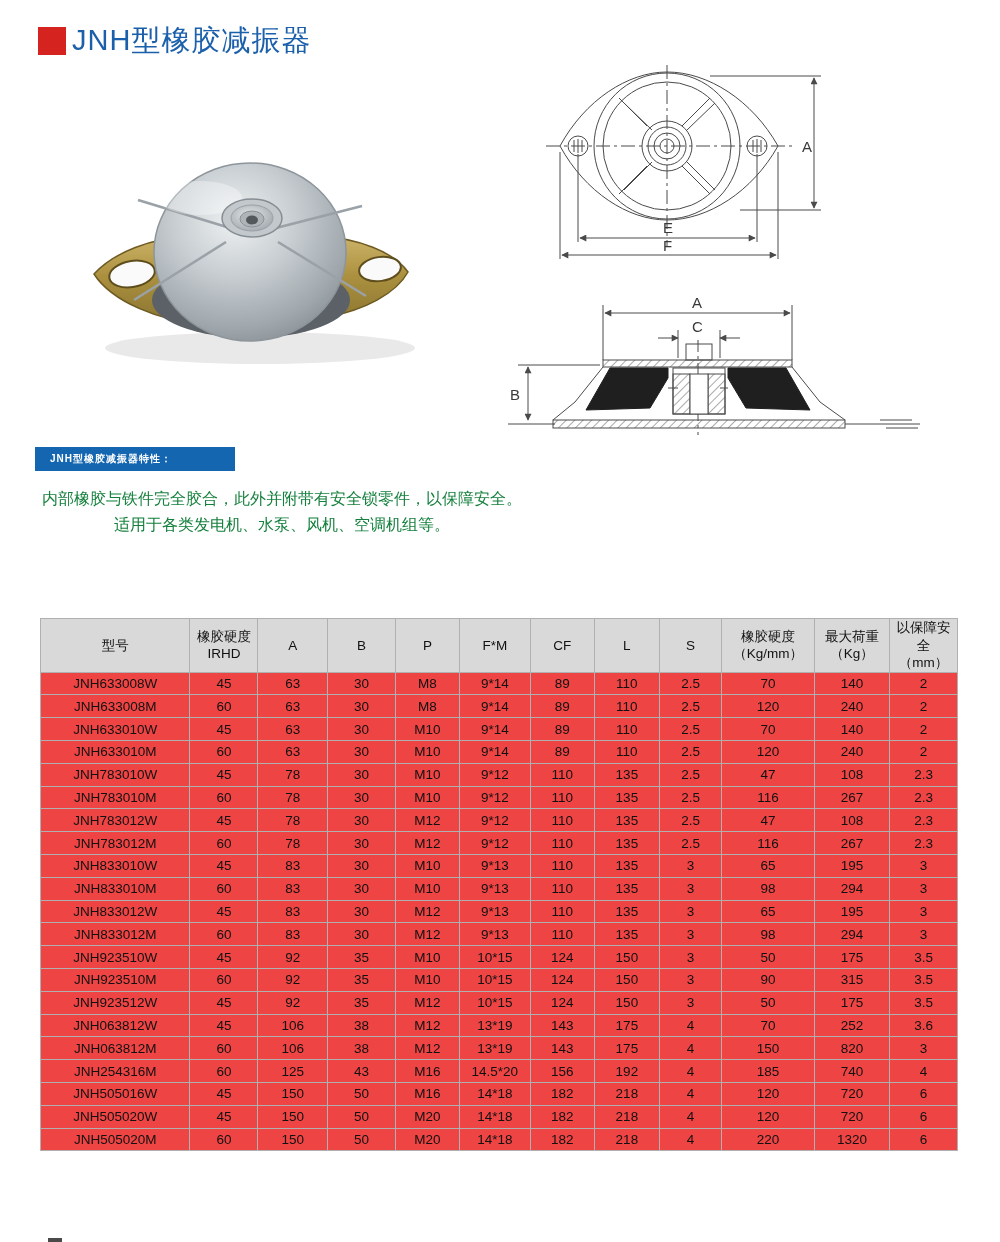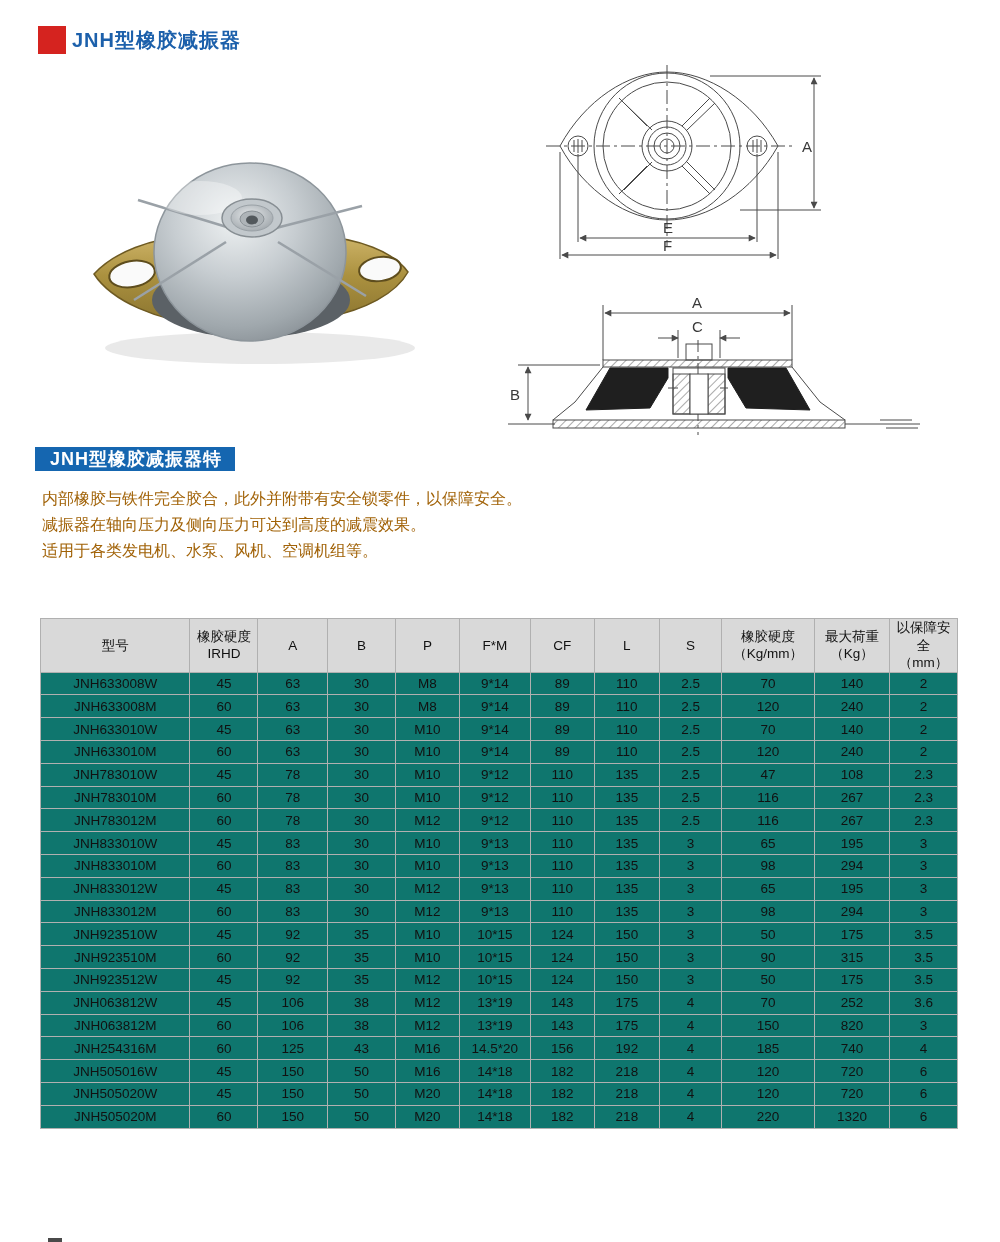--- a/index.html
+++ b/index.html
@@ -10,38 +10,38 @@
     --table-border:#b0b0b0;
     --body-text:#222222;
   }
   *{margin:0;padding:0;box-sizing:border-box;}
   html,body{background:#ffffff;}
   body{font-family:"Liberation Sans","DejaVu Sans",sans-serif;color:var(--body-text);}
   .page{position:relative;width:1000px;height:1242px;background:#ffffff;overflow:hidden;}
 
   .title-row{position:absolute;left:38px;top:26px;display:flex;align-items:center;}
   .bullet{width:28px;height:28px;background:var(--accent-red);margin-right:6px;flex:0 0 auto;}
-  .page-title{font-size:20px;font-weight:bold;color:var(--title-blue);letter-spacing:1px;line-height:1;}
+  .page-title{font-size:29px;font-weight:normal;color:var(--title-blue);letter-spacing:1px;line-height:1;}
 
   .photo{position:absolute;left:80px;top:150px;width:340px;height:230px;}
   .drawing-top{position:absolute;left:540px;top:62px;width:430px;height:205px;}
   .drawing-section{position:absolute;left:500px;top:282px;width:465px;height:158px;}
 
   .banner{position:absolute;left:35px;top:447px;width:200px;height:24px;line-height:24px;
-          background:var(--banner-blue);color:#ffffff;font-size:18px;font-weight:bold;
+          background:var(--banner-blue);color:#ffffff;font-size:10px;font-weight:bold;
           padding-left:15px;letter-spacing:1px;}
-  .desc{position:absolute;left:42px;top:486px;font-size:16px;line-height:26px;color:#a16207;}
+  .desc{position:absolute;left:42px;top:486px;font-size:16px;line-height:26px;color:#15803d;text-align:center;}
 
   .table-wrap{position:absolute;left:40px;top:618px;width:918px;}
   table{width:100%;border-collapse:collapse;table-layout:fixed;}
   th{background:var(--header-bg);height:46px;font-weight:normal;font-size:13.5px;color:#111;
      border:1px solid var(--table-border);vertical-align:middle;line-height:1.3;padding:0;}
   td{height:22.8px;font-size:13.5px;text-align:center;color:#111;
      border:1px solid var(--table-border);padding:0;white-space:nowrap;}
-  tbody tr{background:#0f766e;}
+  tbody tr{background:#ef4444;}
 
   .partial-bullet{position:absolute;left:48px;top:1238px;width:14px;height:4px;background:#4a4a4a;}
 
   svg text{font-family:"Liberation Sans","DejaVu Sans",sans-serif;fill:#3a3a3a;font-size:15px;}
 </style>
 </head>
 <body>
 
 <div class="page">
 
@@ -161,21 +161,20 @@
       <text x="192" y="26">A</text>
       <text x="192" y="50">C</text>
       <text x="10" y="118">B</text>
     </svg>
   </div>
 
   <div class="banner">JNH型橡胶减振器特性：</div>
 
   <div class="desc">
     <p>内部橡胶与铁件完全胶合，此外并附带有安全锁零件，以保障安全。</p>
-    <p>减振器在轴向压力及侧向压力可达到高度的减震效果。</p>
     <p>适用于各类发电机、水泵、风机、空调机组等。</p>
   </div>
 
   <div class="table-wrap">
     <table>
       <colgroup>
           <col style="width: 16.3%;">
           <col style="width: 7.4%;">
           <col style="width: 7.6%;">
           <col style="width: 7.4%;">
@@ -311,20 +310,34 @@
             <td>M10</td>
             <td>9*12</td>
             <td>110</td>
             <td>135</td>
             <td>2.5</td>
             <td>116</td>
             <td>267</td>
             <td>2.3</td>
           </tr>
           <tr>
+            <td>JNH783012W</td>
+            <td>45</td>
+            <td>78</td>
+            <td>30</td>
+            <td>M12</td>
+            <td>9*12</td>
+            <td>110</td>
+            <td>135</td>
+            <td>2.5</td>
+            <td>47</td>
+            <td>108</td>
+            <td>2.3</td>
+          </tr>
+          <tr>
             <td>JNH783012M</td>
             <td>60</td>
             <td>78</td>
             <td>30</td>
             <td>M12</td>
             <td>9*12</td>
             <td>110</td>
             <td>135</td>
             <td>2.5</td>
             <td>116</td>

